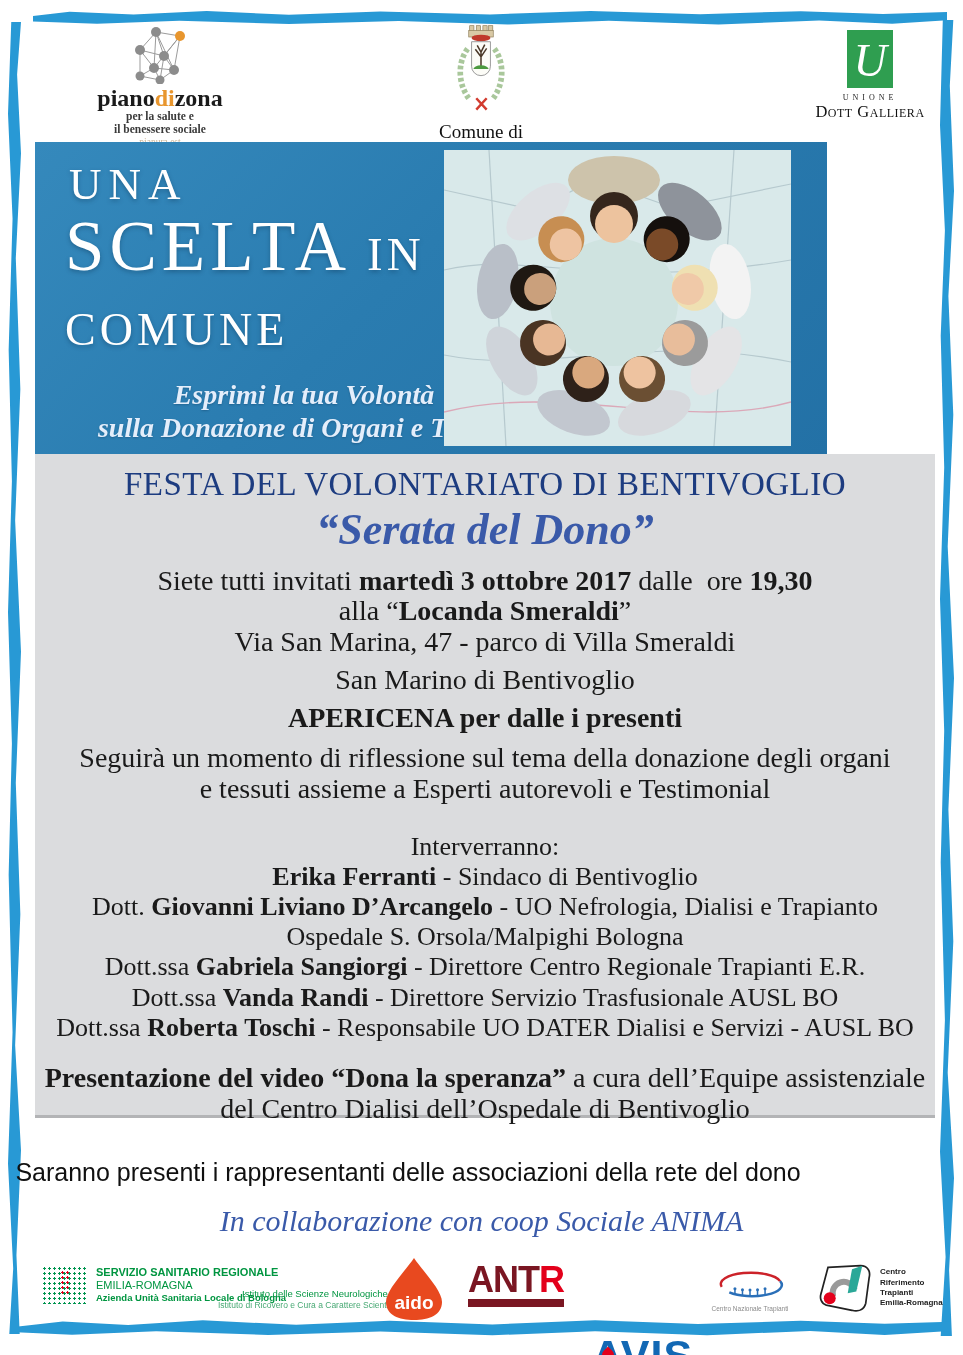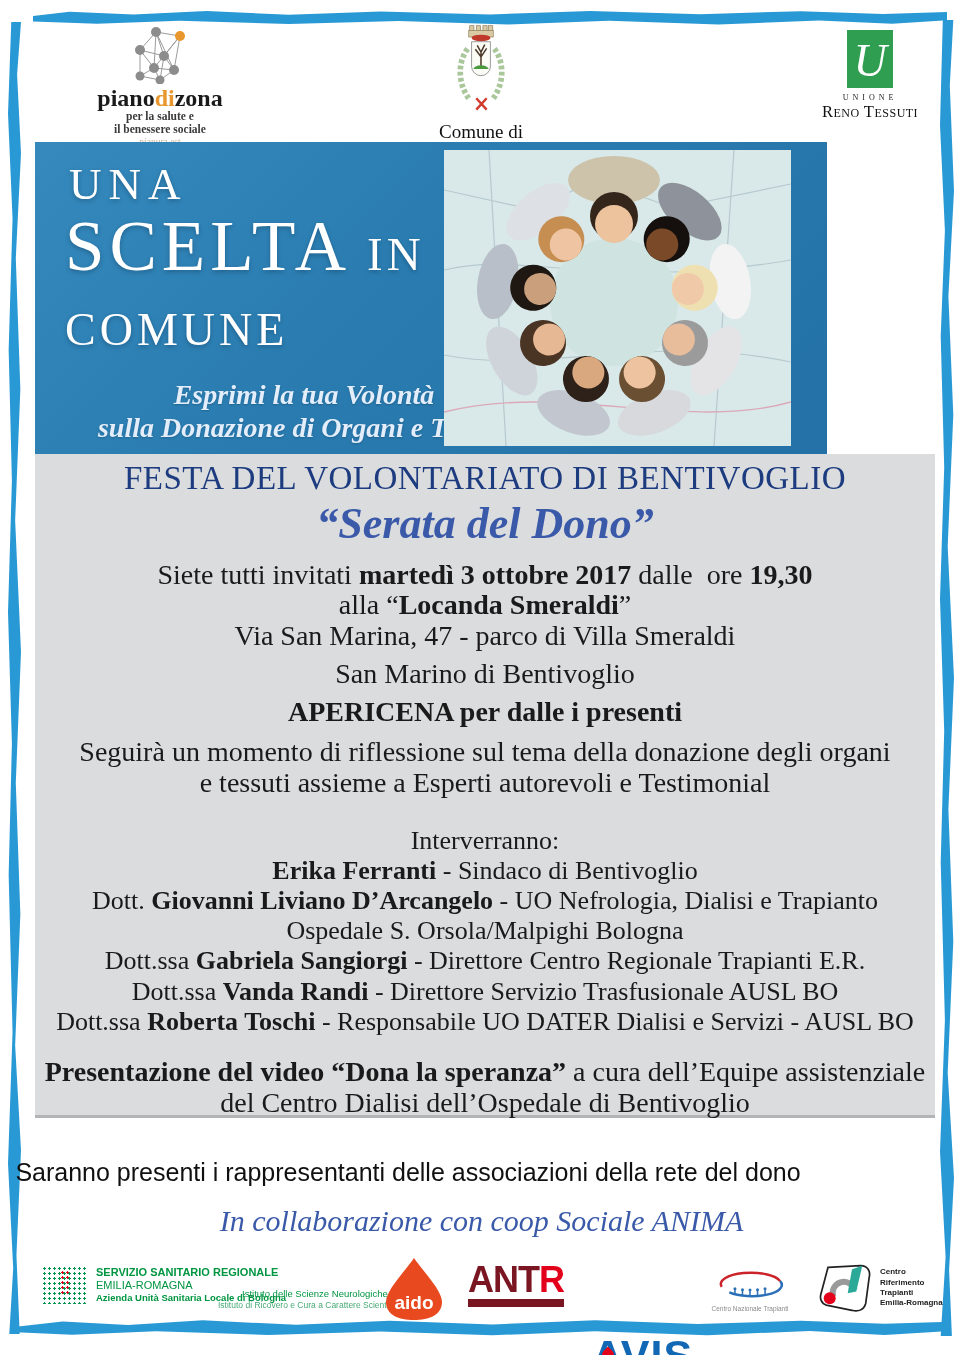--- a/index.html
+++ b/index.html
@@ -44,21 +44,21 @@
   .bt1{font-size:45px;line-height:48px;letter-spacing:7px;margin-left:4px;}
   .bt2{font-size:71px;line-height:76px;letter-spacing:5px;white-space:nowrap;}
   .bt2 .in{font-size:47px;letter-spacing:4px;margin-left:16px;}
   .bt3{font-size:46px;line-height:76px;letter-spacing:4px;}
   .bsub{margin-top:10px;width:478px;text-align:center;font-weight:bold;font-style:italic;
         font-size:28px;line-height:33px;color:#e4eefb;text-shadow:0 1px 2px rgba(10,40,70,.3);}
   .photo{position:absolute;right:36px;top:8px;}
 
   
   .graybox{position:absolute;left:35px;top:454px;width:900px;height:664px;background:#dbdcde;
-    border-bottom:3px solid #b3b4b6;text-align:center;padding-top:6px;box-sizing:border-box;}
+    border-bottom:3px solid #b3b4b6;text-align:center;padding-top:12px;box-sizing:border-box;}
   .h-festa{font-size:33px;line-height:1.12;color:#1d3c80;letter-spacing:0.5px;}
   .h-serata{font-size:44px;line-height:1.12;font-weight:bold;font-style:italic;color:#3a5aa9;margin-top:2px;}
   .body-line{font-size:28px;line-height:1.08;white-space:pre-wrap;}
   .mt12{margin-top:12px;} .mt8{margin-top:8px;} .mt10{margin-top:10px;}
   .b{font-weight:bold;}
   .interv{font-size:26px;line-height:1.16;margin-top:28px;}
   .speaker{font-size:26px;line-height:1.16;}
   .video{font-size:28px;line-height:1.1;margin-top:20px;}
 
   
@@ -163,21 +163,21 @@
       <path d="M30 80 l11 12 M41 80 l-11 12" stroke="#d23b2f" stroke-width="2.6"></path>
     </svg>
     <div class="cm-cap">Comune di Bentivoglio</div>
   </div>
 
   <div class="hdr un">
     <div class="un-box">
         <span>U</span>
       </div>
     <div class="un-l1">UNIONE</div>
-    <div class="un-l2">Reno Tessuti</div>
+    <div class="un-l2">Dott Galliera</div>
   </div>
 
   <div class="banner">
     <div class="banner-text">
       <div class="bt1">UNA</div>
       <div class="bt2"><span>SCELTA</span><span class="in">IN</span></div>
       <div class="bt3">COMUNE</div>
       <div class="bsub">
         <div>Esprimi la tua Volontà</div>
         <div>sulla Donazione di Organi e Tessuti</div>

